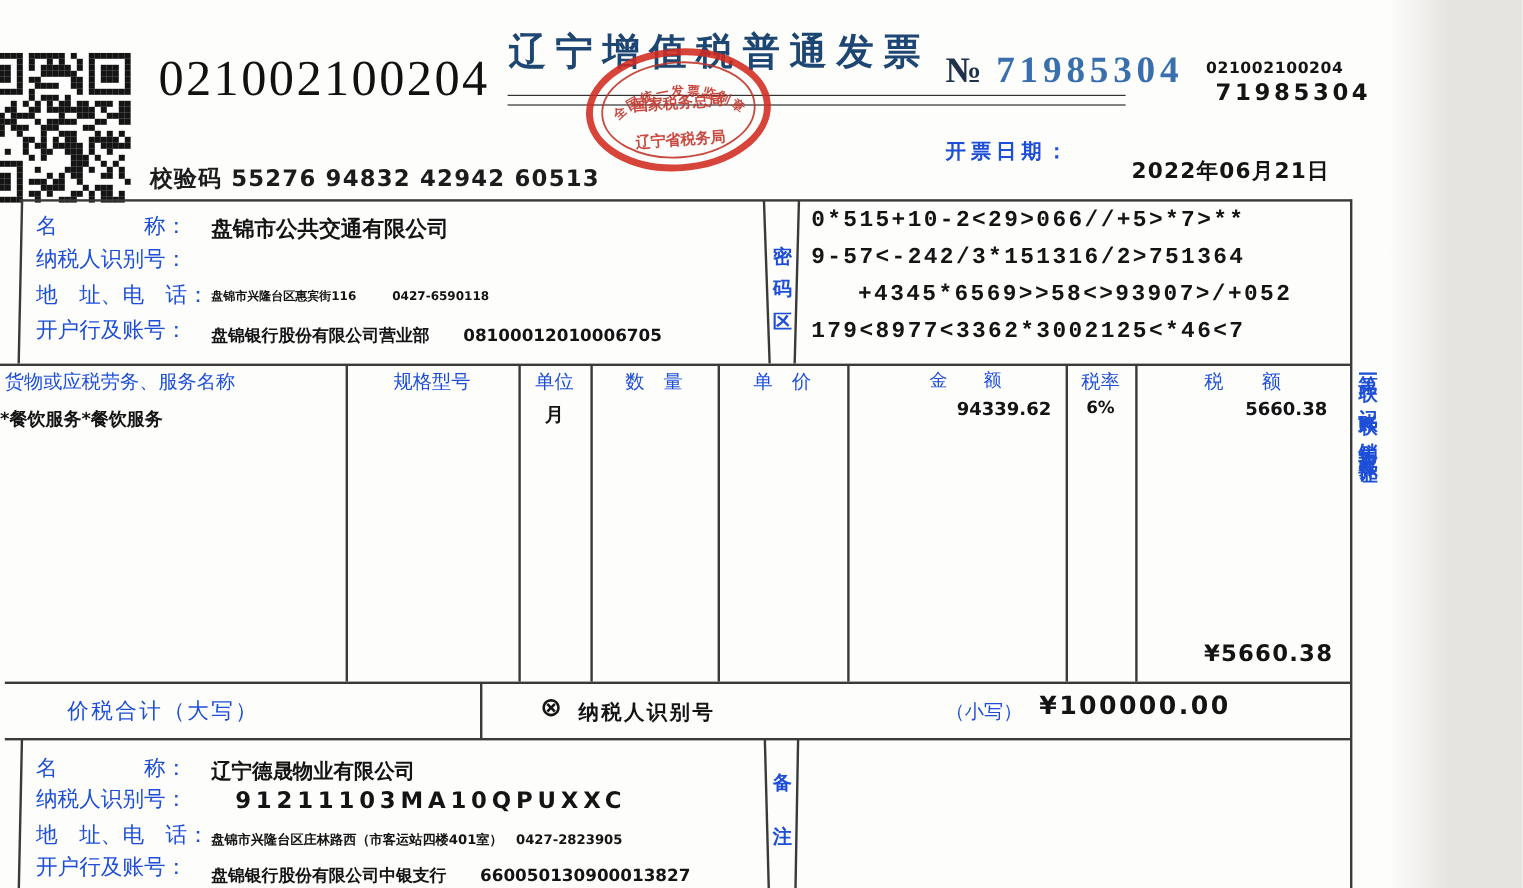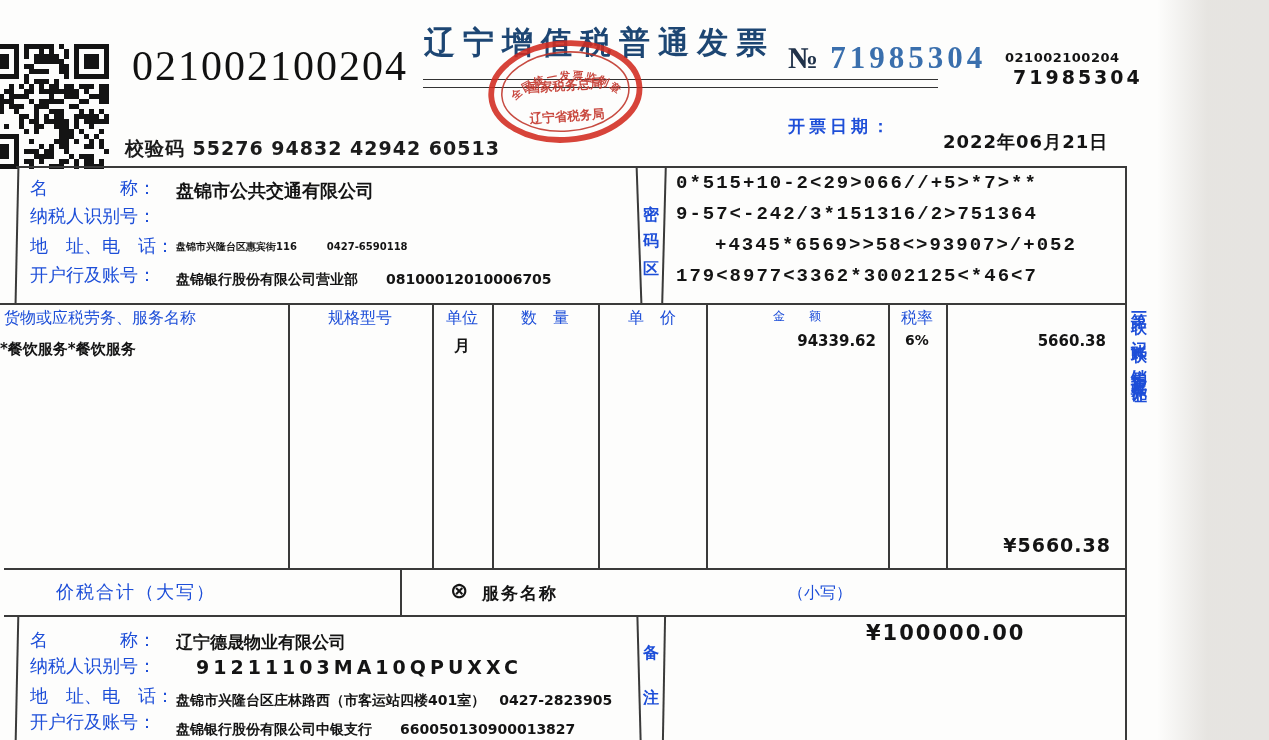--- a/index.html
+++ b/index.html
@@ -417,44 +417,45 @@
   <div class="abs line-v" style="left:598px;top:304px;height:264px;"></div>
   <div class="abs line-v" style="left:706px;top:304px;height:264px;"></div>
   <div class="abs line-v" style="left:888px;top:304px;height:264px;"></div>
   <div class="abs line-v" style="left:946px;top:304px;height:264px;"></div>
 
   <div class="abs lbl" style="left:4px;top:308px;width:284px;text-align:left;font-size:16px;">货物或应税劳务、服务名称</div>
   <div class="abs lbl" style="left:288px;top:308px;width:144px;text-align:center;font-size:16px;">规格型号</div>
   <div class="abs lbl" style="left:432px;top:308px;width:60px;text-align:center;font-size:16px;">单位</div>
   <div class="abs lbl" style="left:492px;top:308px;width:106px;text-align:center;font-size:16px;">数　量</div>
   <div class="abs lbl" style="left:598px;top:308px;width:108px;text-align:center;font-size:16px;">单　价</div>
-  <div class="abs lbl" style="left:706px;top:308px;width:182px;text-align:center;font-size:12px;">金　　额</div>
+  <div class="abs lbl" style="left:706px;top:308px;width:197px;text-align:center;font-size:15px;">金　　额</div>
   <div class="abs lbl" style="left:888px;top:308px;width:58px;text-align:center;font-size:16px;">税率</div>
+  <div class="abs lbl" style="left:946px;top:308px;width:179px;text-align:center;font-size:16px;">税　　额</div>
 
   <div class="abs val" style="left:0px;top:340px;font-size:15px;">*餐饮服务*餐饮服务</div>
   <div class="abs val" style="left:432px;top:336px;width:60px;text-align:center;font-size:16px;">月</div>
   <div class="abs val rightnum" style="left:706px;top:332px;width:170px;font-size:15px;">94339.62</div>
   <div class="abs val" style="left:888px;top:332px;width:58px;text-align:center;font-size:14px;">6%</div>
   <div class="abs val rightnum" style="left:946px;top:332px;width:160px;font-size:15px;">5660.38</div>
 
   <div class="abs val rightnum" style="left:946px;top:534px;width:165px;font-size:19px;letter-spacing:1px;">¥5660.38</div>
 
   <div class="abs line-v" style="left:400px;top:569px;height:46px;"></div>
   <div class="abs lbl" style="left:56px;top:580px;font-size:18px;letter-spacing:2px;">价税合计（大写）</div>
   <div class="abs val" style="left:450px;top:578px;font-size:22px;">⊗</div>
-  <div class="abs val" style="left:482px;top:582px;font-size:17px;letter-spacing:2px;">服务名称</div>
+  <div class="abs val" style="left:482px;top:582px;font-size:17px;letter-spacing:2px;">纳税人识别号</div>
   <div class="abs lbl" style="left:788px;top:583px;font-size:16px;">（小写）</div>
-  <div class="abs val" style="left:866px;top:576px;font-size:21px;letter-spacing:2px;margin-top:45px;">¥100000.00</div>
+  <div class="abs val" style="left:866px;top:576px;font-size:21px;letter-spacing:2px;">¥100000.00</div>
 
   <div class="abs lbl" style="left:30px;top:628px;font-size:18px;">名　　　　称：</div>
   <div class="abs val" style="left:176px;top:631px;font-size:17px;">辽宁德晟物业有限公司</div>
   <div class="abs lbl" style="left:30px;top:654px;font-size:18px;">纳税人识别号：</div>
   <div class="abs val" style="left:196px;top:656px;font-size:19px;letter-spacing:4px;">91211103MA10QPUXXC</div>
   <div class="abs lbl" style="left:30px;top:684px;font-size:18px;">地　址、电　话：</div>
-  <div class="abs val" style="left:176px;top:692px;font-size:14px;">盘锦市兴隆台区庄林路西（市客运站四楼401室）　0427-2823905</div>
+  <div class="abs val" style="left:176px;top:692px;font-size:11px;">盘锦市兴隆台区庄林路西（市客运站四楼401室）　0427-2823905</div>
   <div class="abs lbl" style="left:30px;top:710px;font-size:18px;">开户行及账号：</div>
   <div class="abs val" style="left:176px;top:721px;font-size:14px;">盘锦银行股份有限公司中银支行　　660050130900013827</div>
 
   <div class="abs line-v" style="left:638px;top:616px;height:124px;transform:rotate(-1.5deg);"></div>
   <div class="abs line-v" style="left:663px;top:616px;height:124px;transform:rotate(1deg);"></div>
   <div class="abs lbl strip" style="left:641px;top:630px;width:20px;height:90px;font-size:16px;writing-mode:vertical-rl;text-orientation:upright;letter-spacing:44px;font-weight:bold;">备注</div>
 
   <div class="abs lbl vert" style="left:1128px;top:300px;height:345px;font-size:16px;letter-spacing:3px;font-weight:bold;">第一联：记账联　销售方记账凭证</div>
 
   <div id="rightband"></div>

